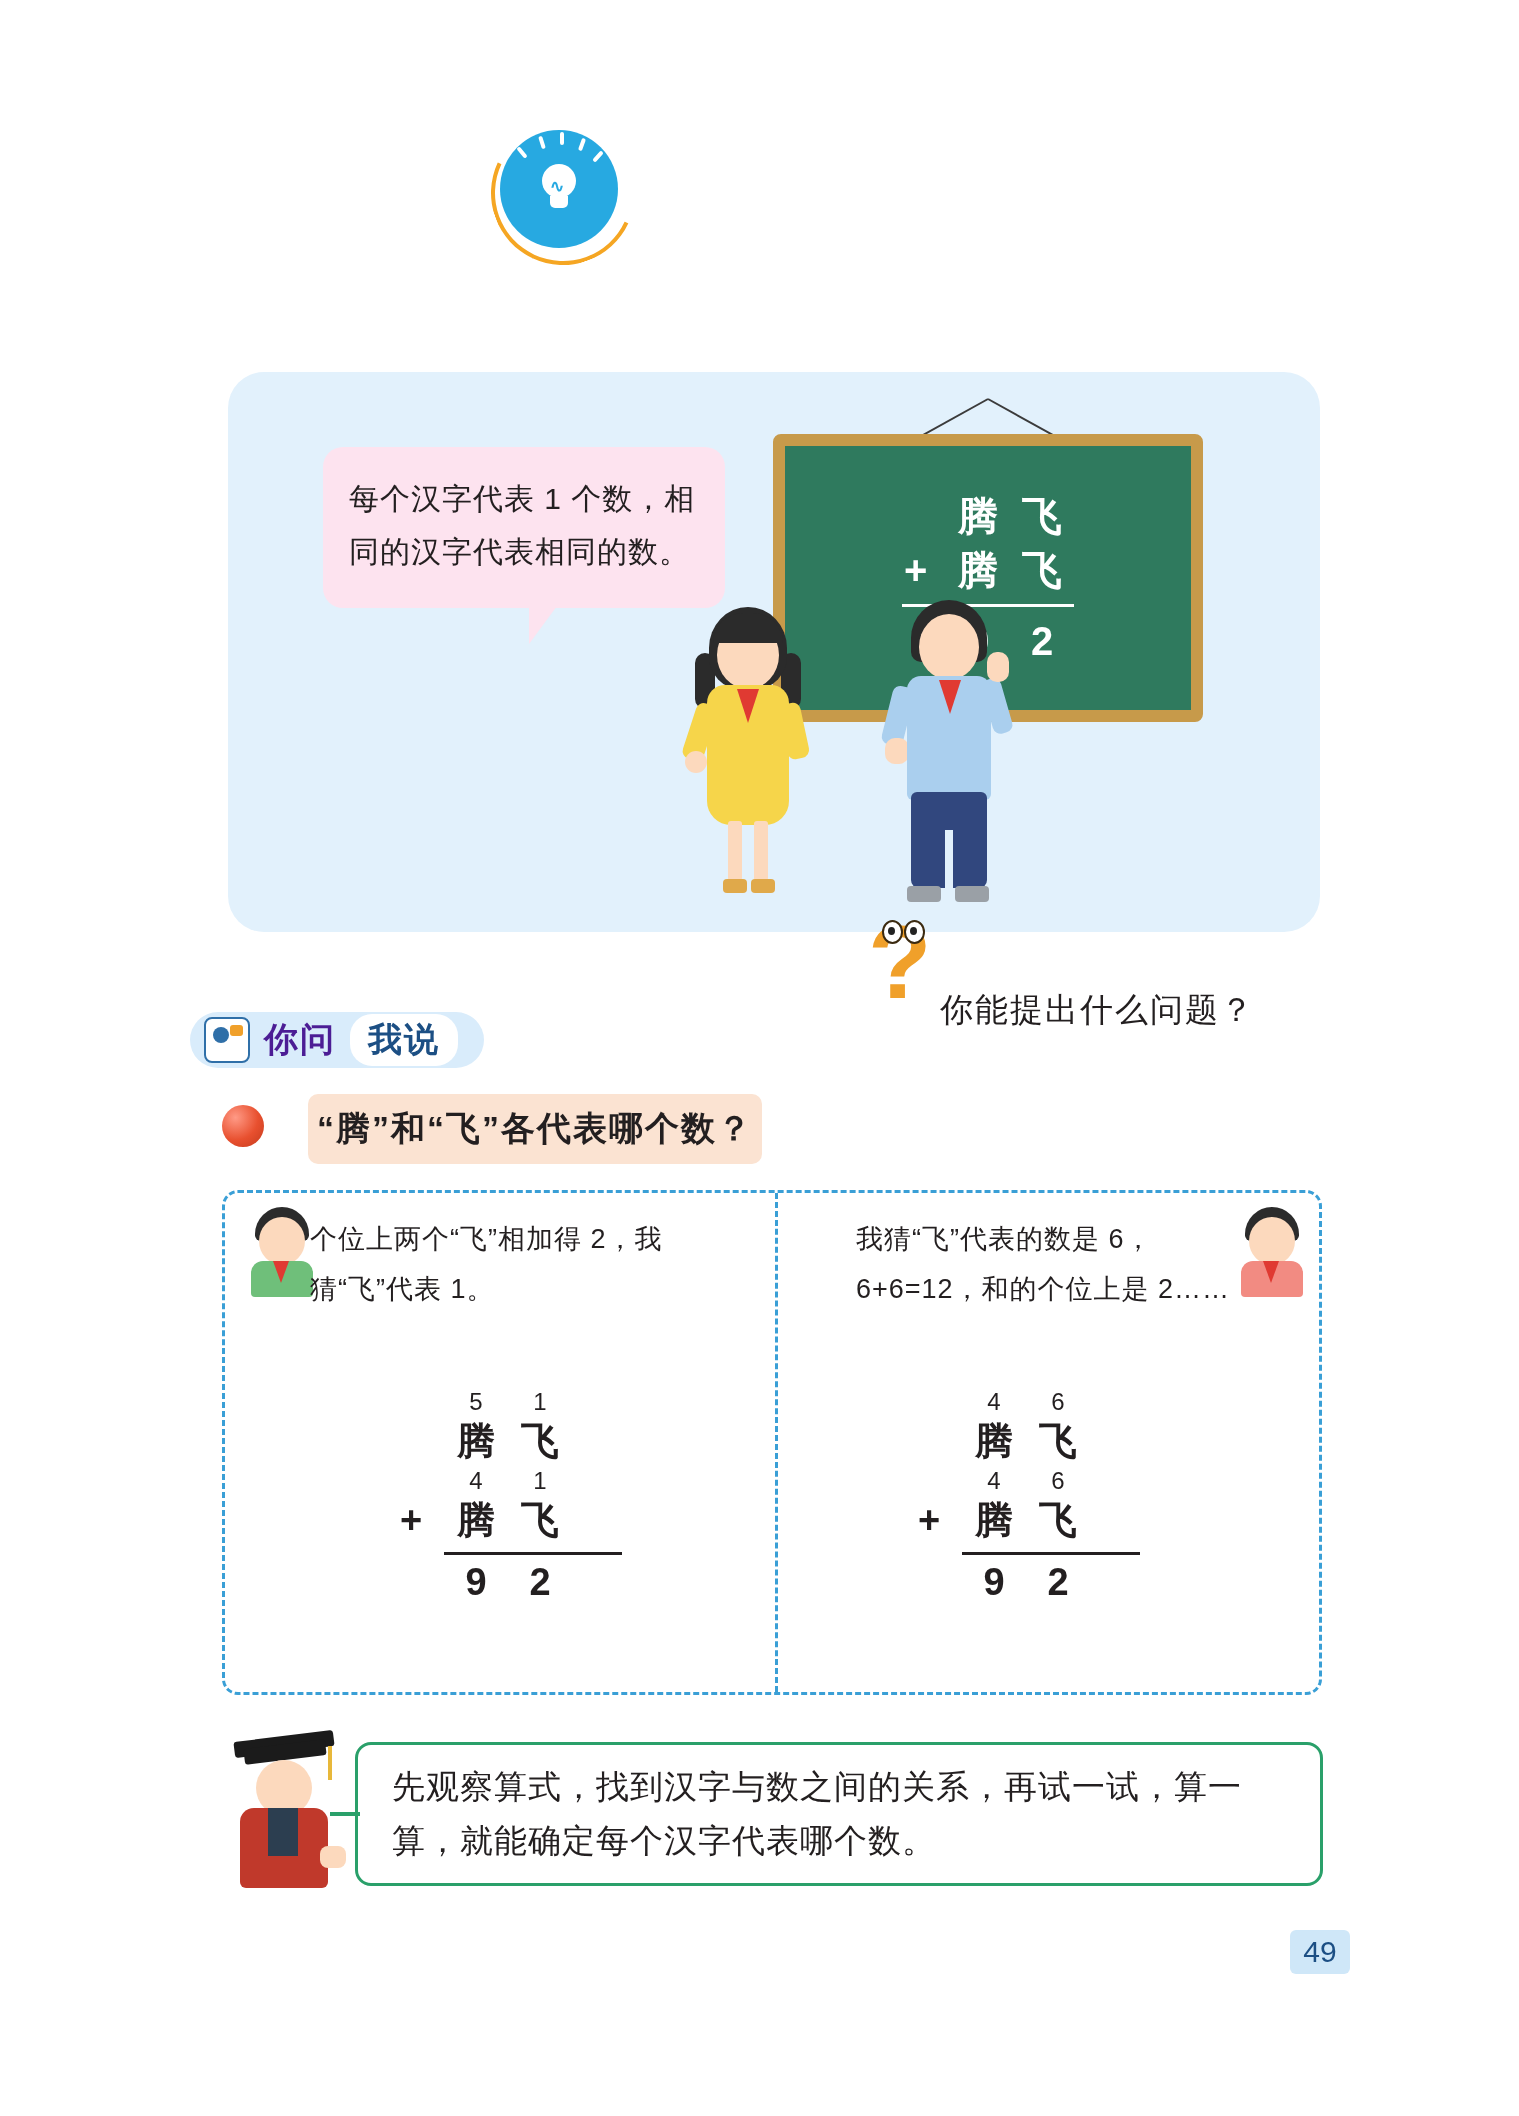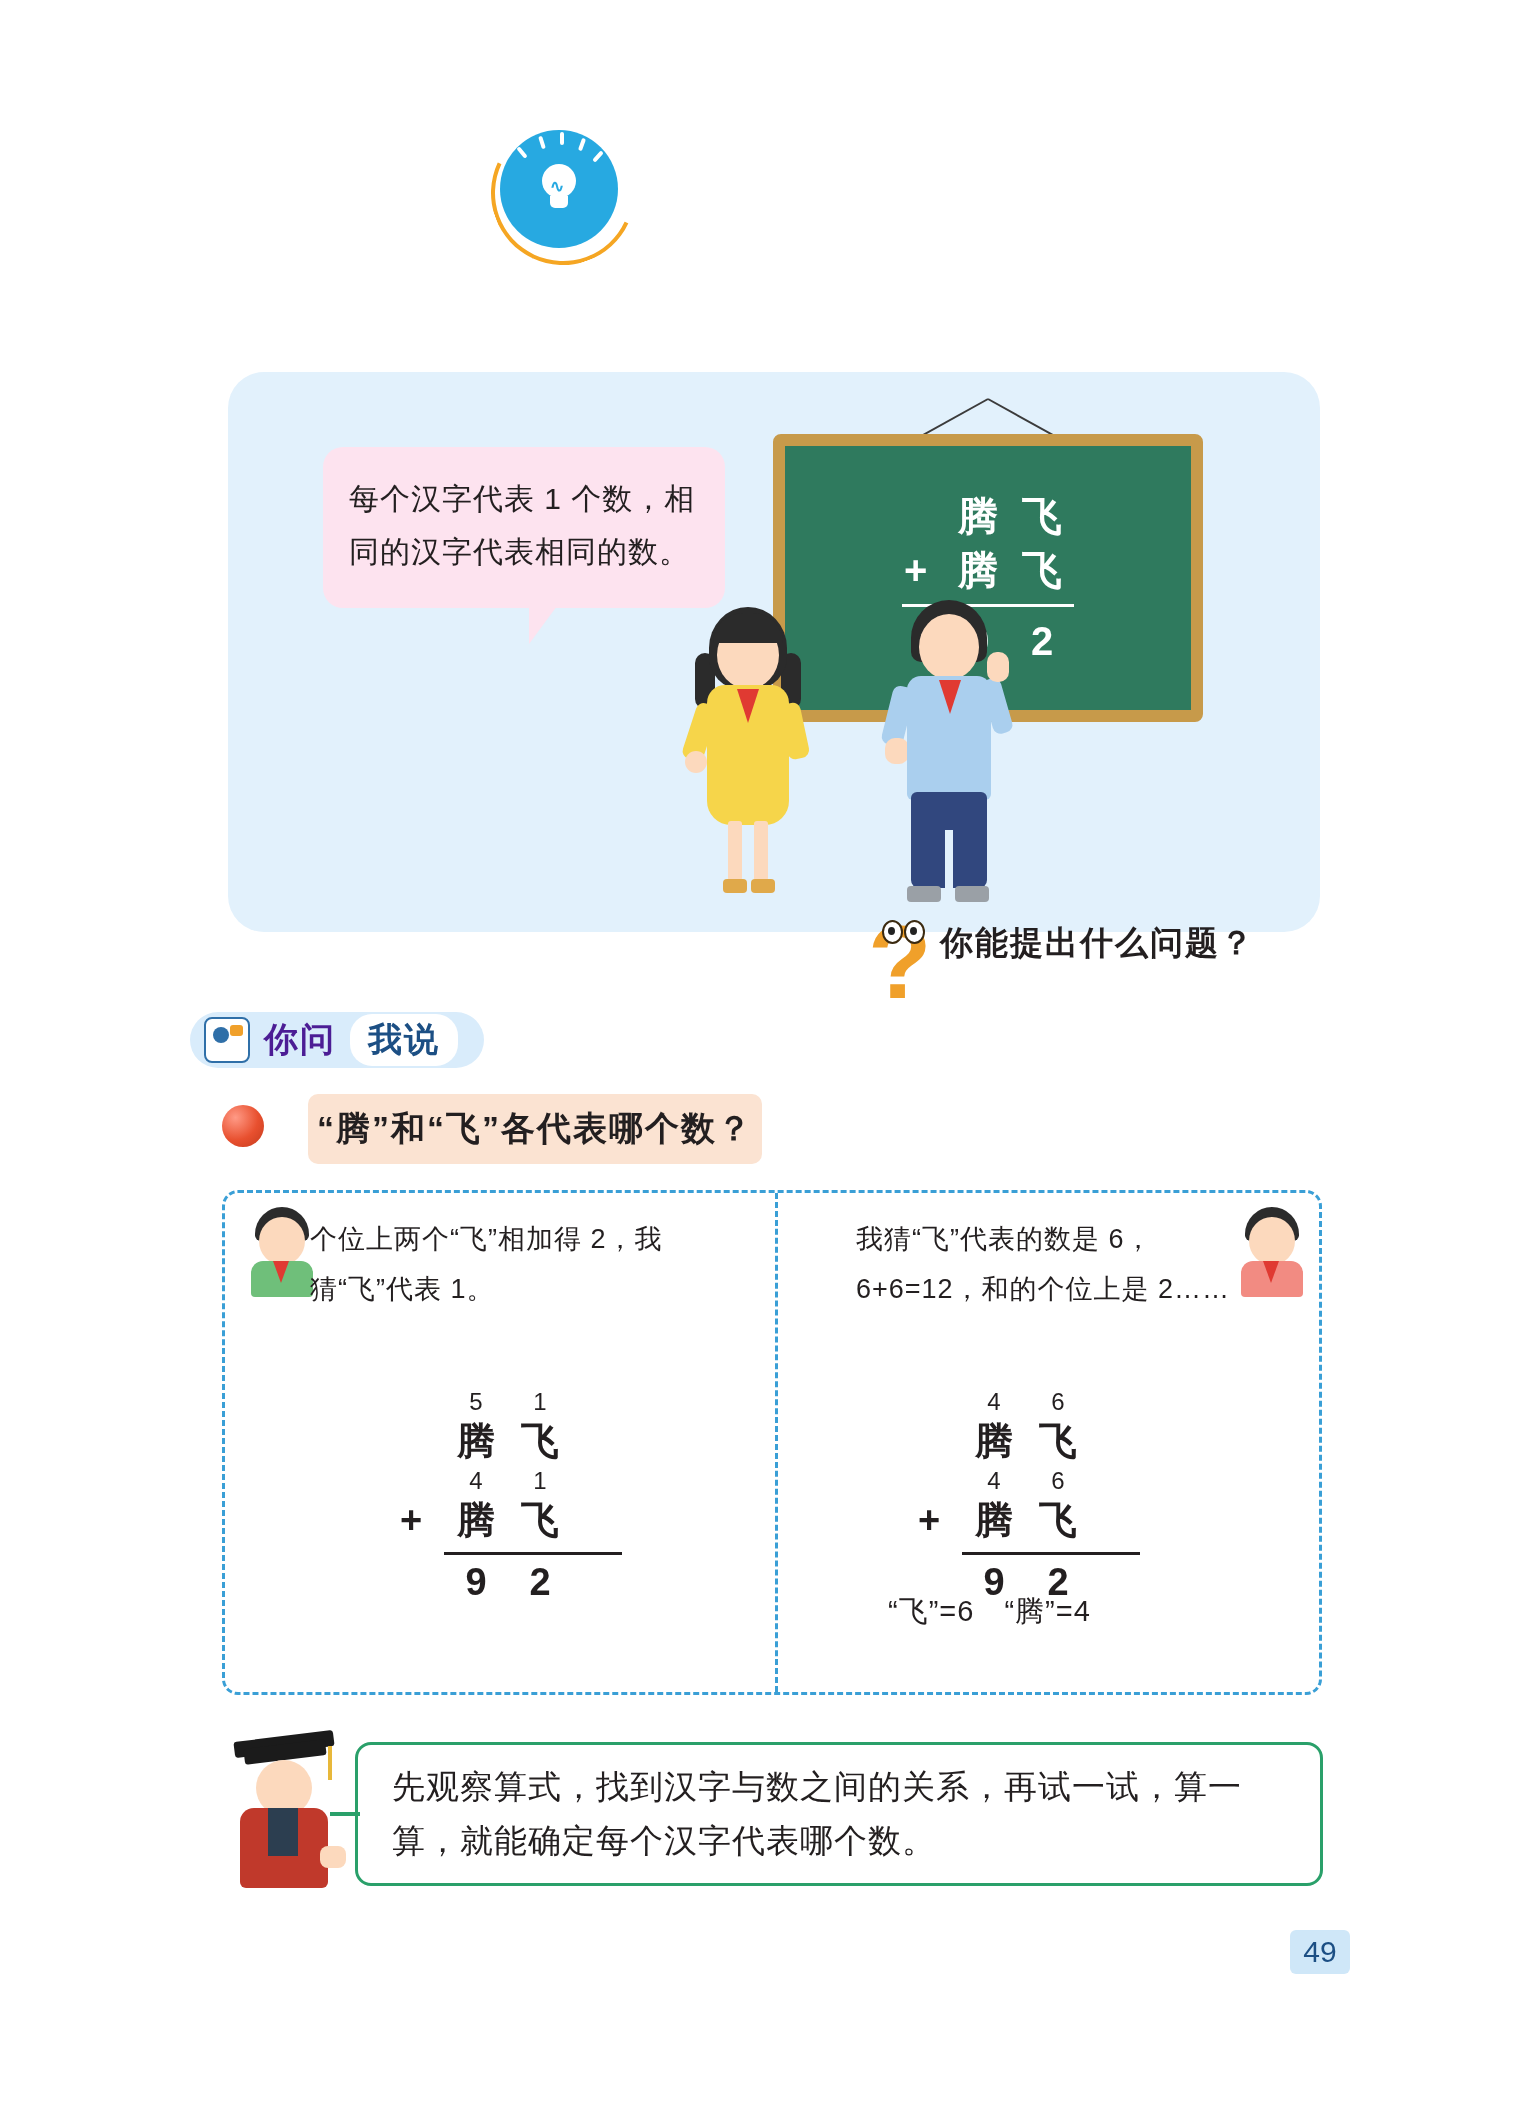--- a/index.html
+++ b/index.html
@@ -276,24 +276,24 @@
     content: "";
     position: absolute;
     left: 4px; top: 5px;
     width: 7px; height: 8px;
     background: #222;
     border-radius: 50%;
   }
   .q-text {
     position: absolute;
     left: 940px;
-    top: 921px;
+    top: 988px;
     font-size: 33px;
     letter-spacing: 2px;
-    font-weight: bold;
+    font-weight: normal;
   }
 
   
   .ask-header {
     position: absolute;
     left: 190px;
     top: 1012px;
     height: 56px;
     display: flex;
     align-items: center;
@@ -715,21 +715,20 @@
         <span class="d">腾</span>
         <span class="d">飞</span>
       </div>
       <div class="rule"></div>
       <div class="sum-row">
         <span>9</span>
         <span>2</span>
       </div>
     </div>
 
-    <div class="note">“飞”=6　“腾”=4</div>
   </div>
 </div>
 
 <div class="prof">
   <div class="cap-top"></div>
   <div class="cap"></div>
   <div class="tassel"></div>
   <div class="head"></div>
   <div class="robe"></div>
   <div class="collar"></div>

